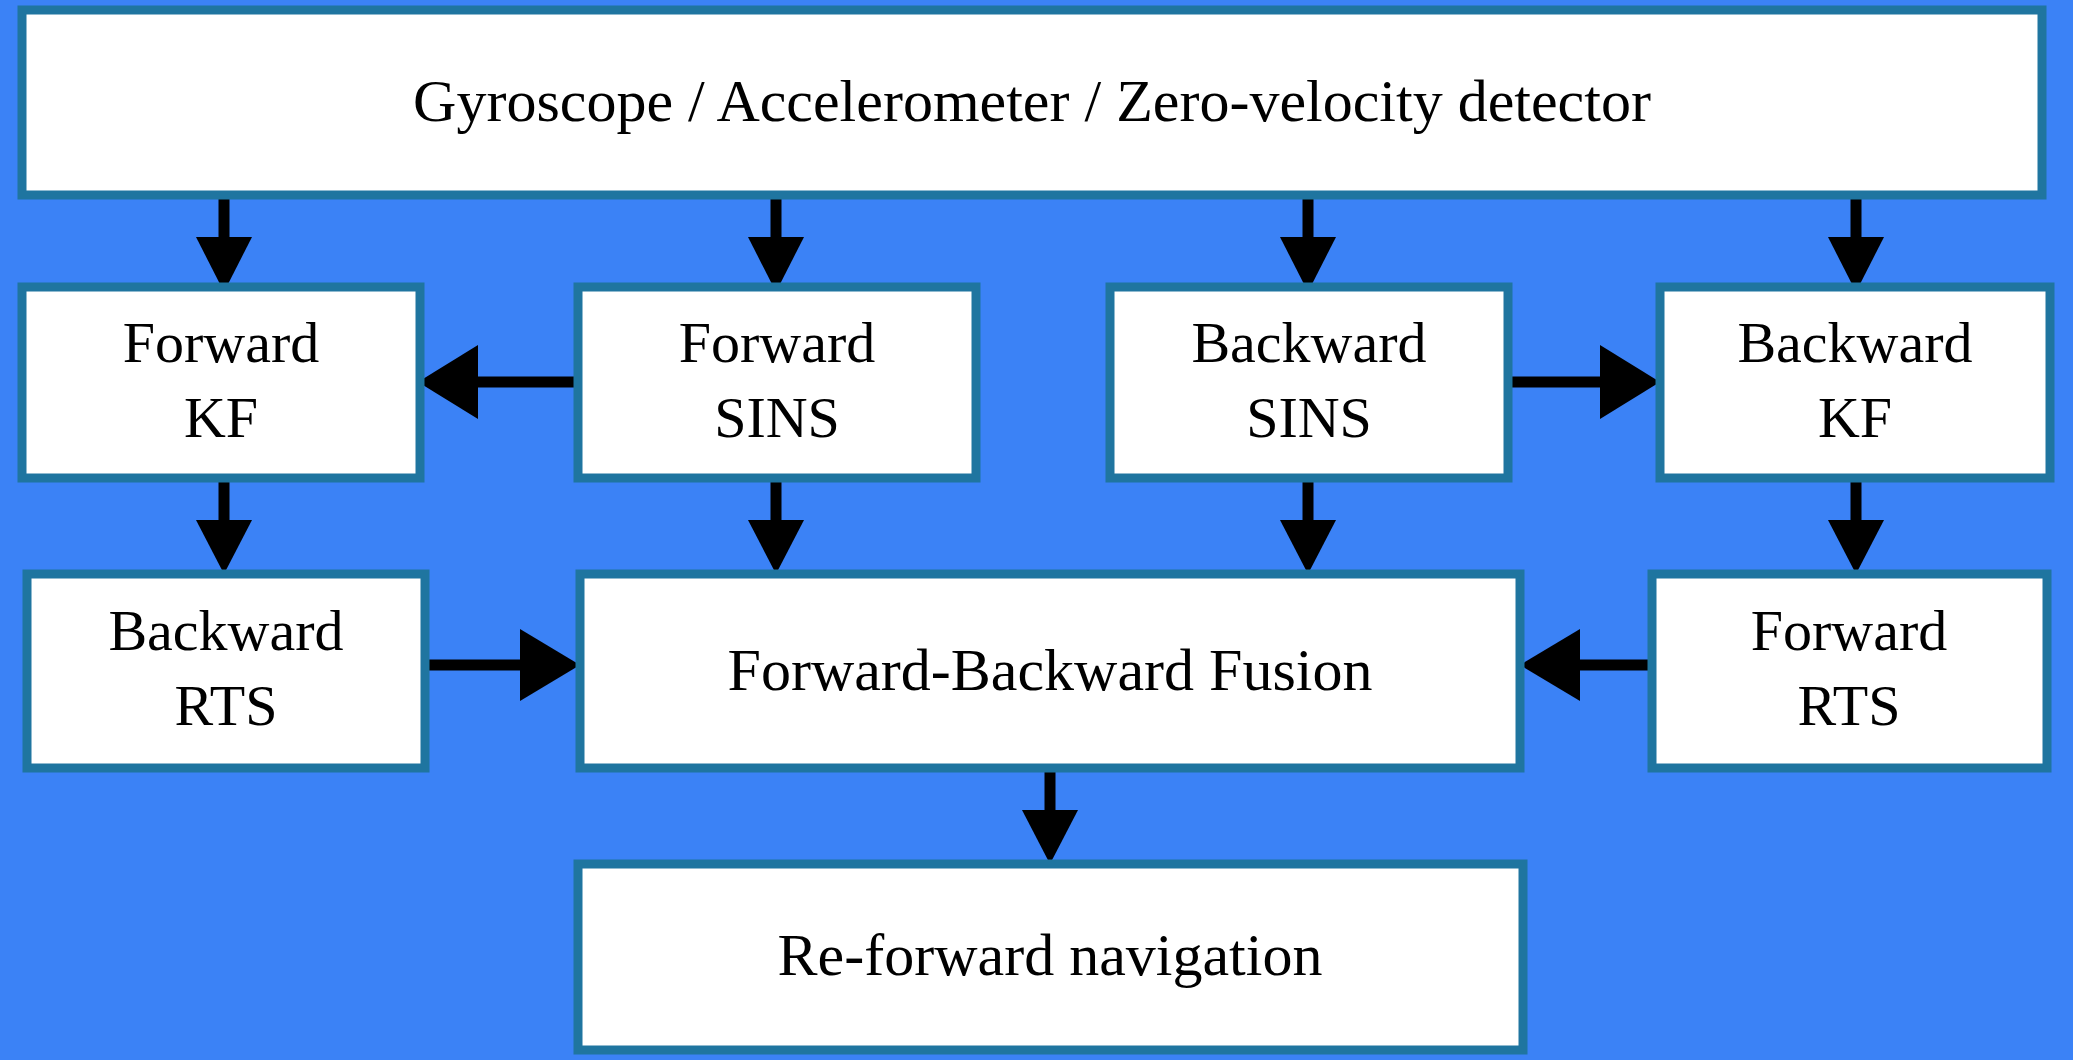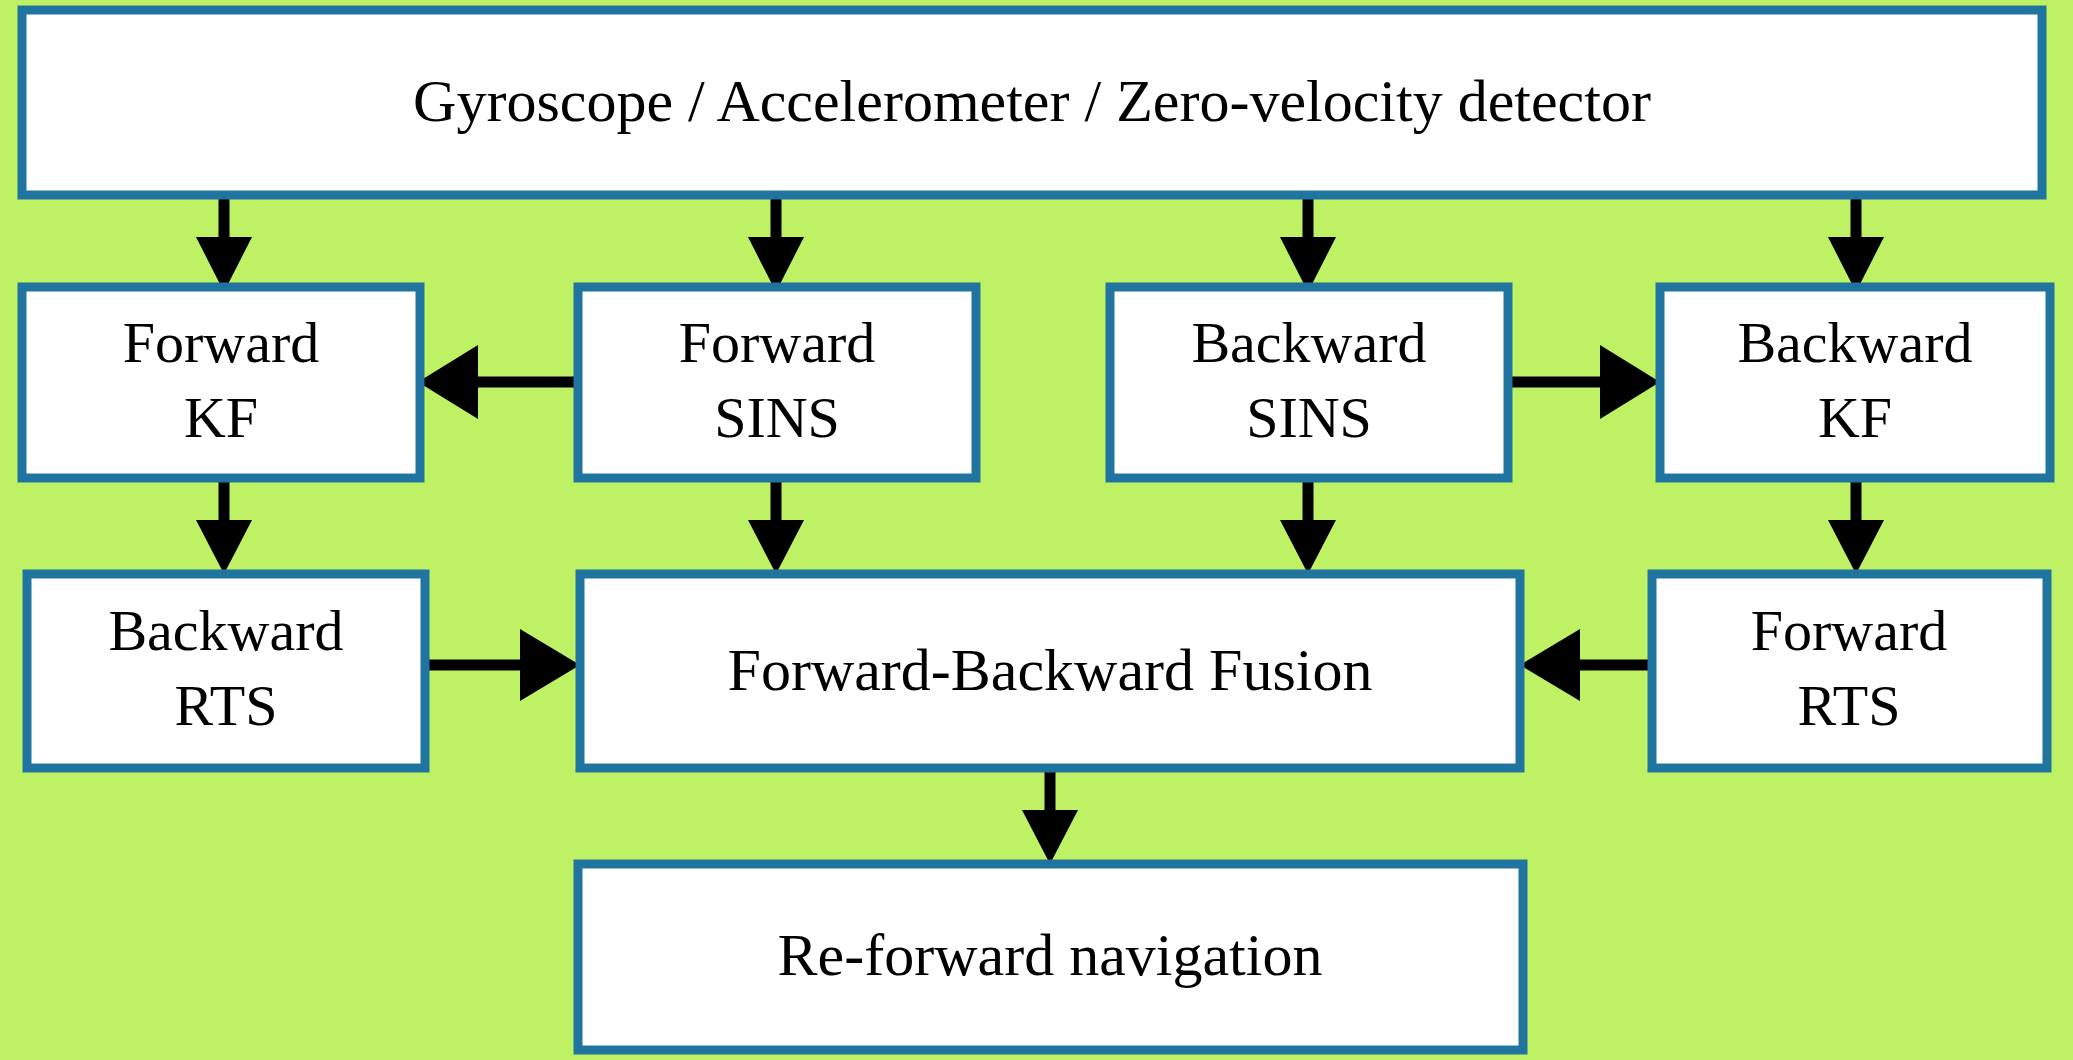--- a/index.html
+++ b/index.html
@@ -49,21 +49,21 @@
     fill: none;
   }
   .edge-head {
     fill: #000000;
     stroke: none;
   }
 </style>
 </head>
 <body>
 
-<div id="diagram-root" style="background: #bef264;">
+<div id="diagram-root" style="background: #3b82f6;">
 
   <svg id="diagram-svg" viewBox="0 0 2073 1060" xmlns="http://www.w3.org/2000/svg">
 
     <g>
       <line class="edge-line" x1="224" y1="195" x2="224" y2="262" stroke="#000000"></line>
       <polygon class="edge-head" points="224,292 196,237 252,237" fill="#000000"></polygon>
     </g>
 
     <g>
       <line class="edge-line" x1="776" y1="195" x2="776" y2="262" stroke="#000000"></line>

